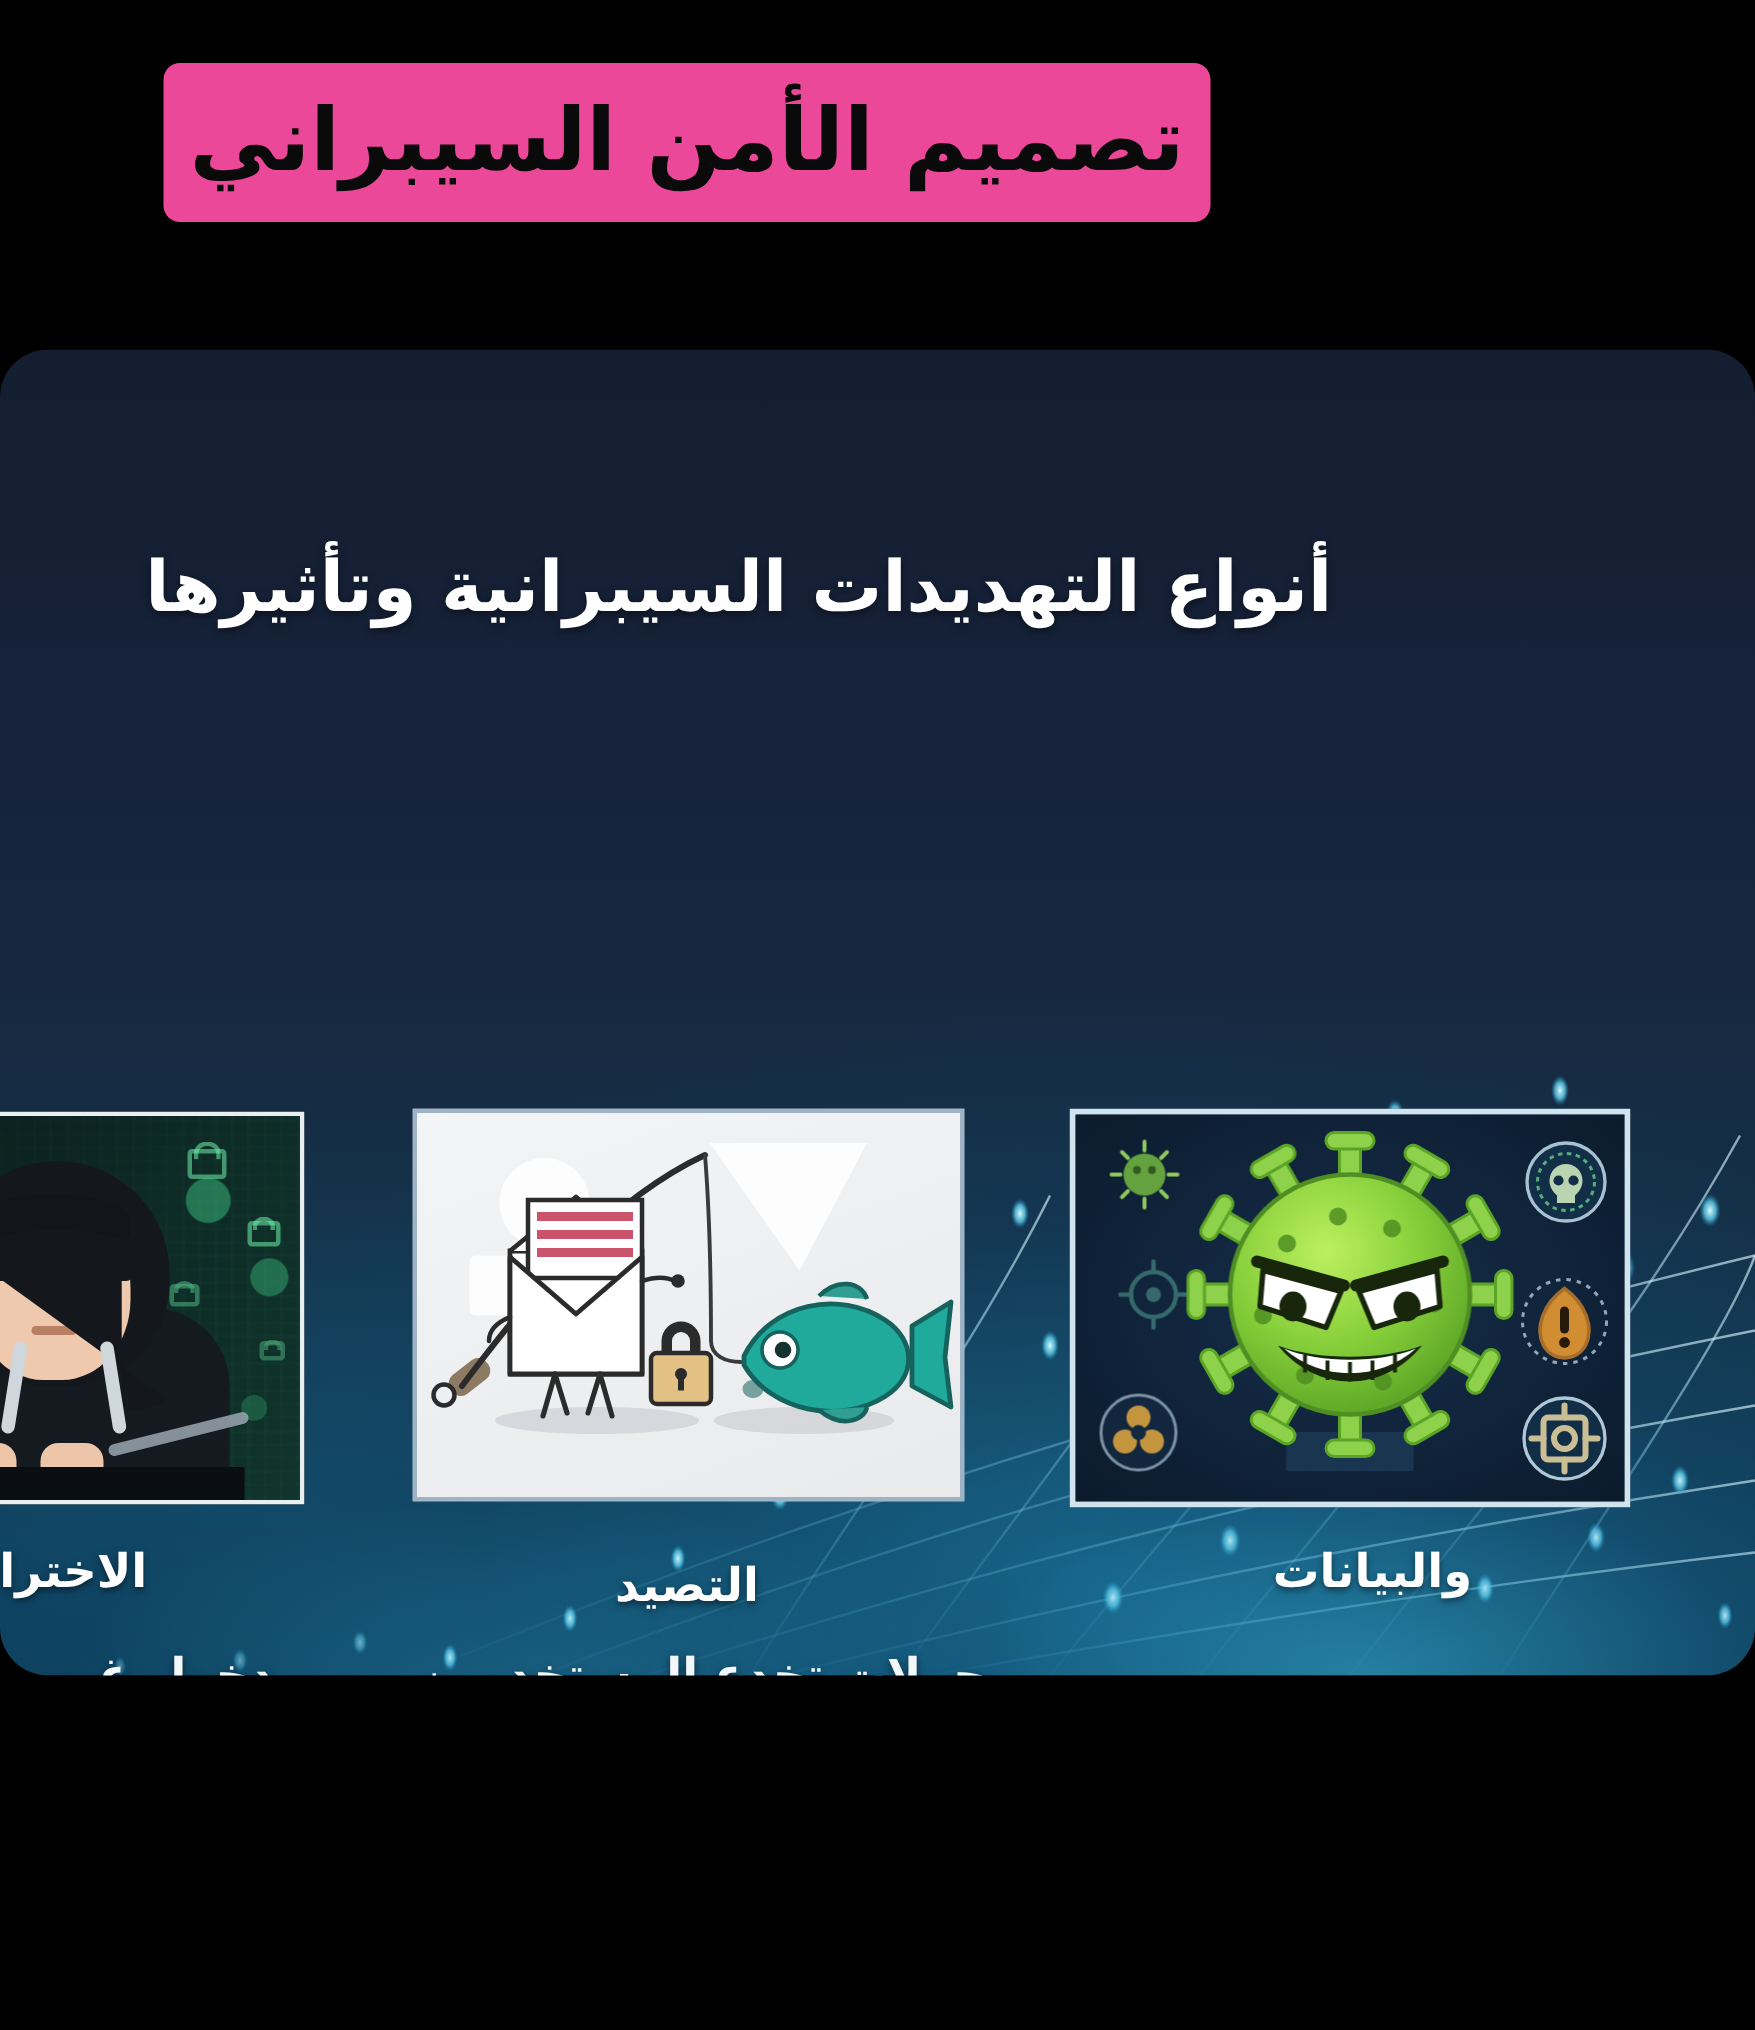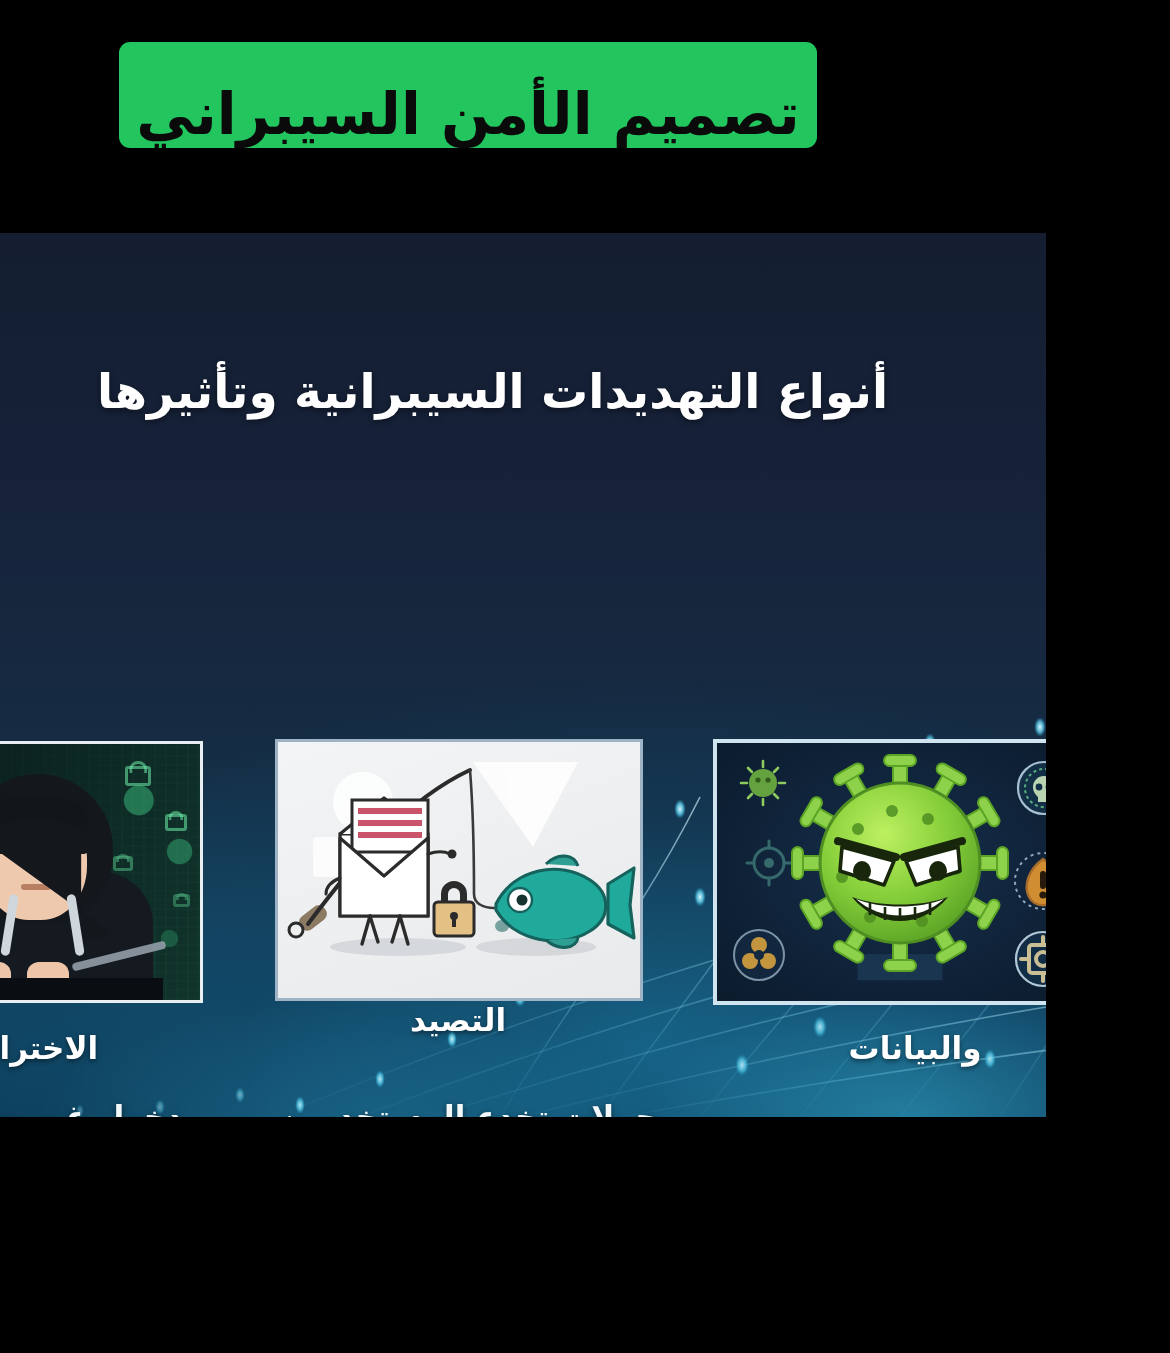--- a/index.html
+++ b/index.html
@@ -15,28 +15,28 @@
   #page {
     position: relative;
     width: 1170px;
     height: 1353px;
     background: #000000;
   }
 
   
   .title-banner {
     position: absolute;
-    left: 119px;
+    left: 109px;
     top: 42px;
     width: 698px;
     height: 106px;
-    background: #22c55e;
+    background: #ec4899;
     border-radius: 11px;
     display: flex;
-    align-items: flex-end;
+    align-items: center;
     justify-content: center;
     padding: 0 18px;
     overflow: hidden;
   }
   .title-banner .title-text {
     direction: rtl;
     unicode-bidi: bidi-override;
     color: #0a0a0a;
     font-size: 58px;
     font-weight: 700;
@@ -45,27 +45,28 @@
     white-space: nowrap;
     letter-spacing: -0.5px;
     transform: translateY(-2px);
   }
 
   
   .slide {
     position: absolute;
     left: 0;
     top: 233px;
-    width: 1046px;
+    width: 1170px;
     height: 884px;
     overflow: hidden;
     background:
       radial-gradient(ellipse 900px 520px at 62% 92%, rgba(26,120,160,0.55) 0%, rgba(18,70,104,0.30) 45%, rgba(0,0,0,0) 72%),
       radial-gradient(ellipse 700px 380px at 18% 88%, rgba(20,90,125,0.40) 0%, rgba(0,0,0,0) 70%),
       linear-gradient(180deg, #141e30 0%, #16223a 28%, #16283f 48%, #143048 66%, #123c56 80%, #0e3f5c 92%, #0c3c58 100%);
+    border-radius: 32px;
   }
 
   
   .mesh {
     position: absolute;
     left: 0;
     bottom: 0;
     width: 1170px;
     height: 430px;
     pointer-events: none;
@@ -208,21 +209,21 @@
     position: absolute;
     direction: rtl; unicode-bidi: bidi-override;
     color: #ffffff;
     font-size: 31px;
     font-weight: 700;
     text-align: center;
     white-space: nowrap;
     text-shadow: 0 2px 5px rgba(0,0,0,0.5);
   }
   #title-hacker { left: -130px; top: 797px; width: 330px; }
-  #title-phish  { left: 338px;  top: 769px; width: 240px; }
+  #title-phish  { left: 338px;  top: 806px; width: 240px; }
   #title-virus  { left: 795px;  top: 797px; width: 240px; }
 
   .caption-desc {
     position: absolute;
     direction: rtl; unicode-bidi: bidi-override;
     color: #f2f7fa;
     font-size: 31px;
     font-weight: 700;
     line-height: 1.30;
     text-align: center;

